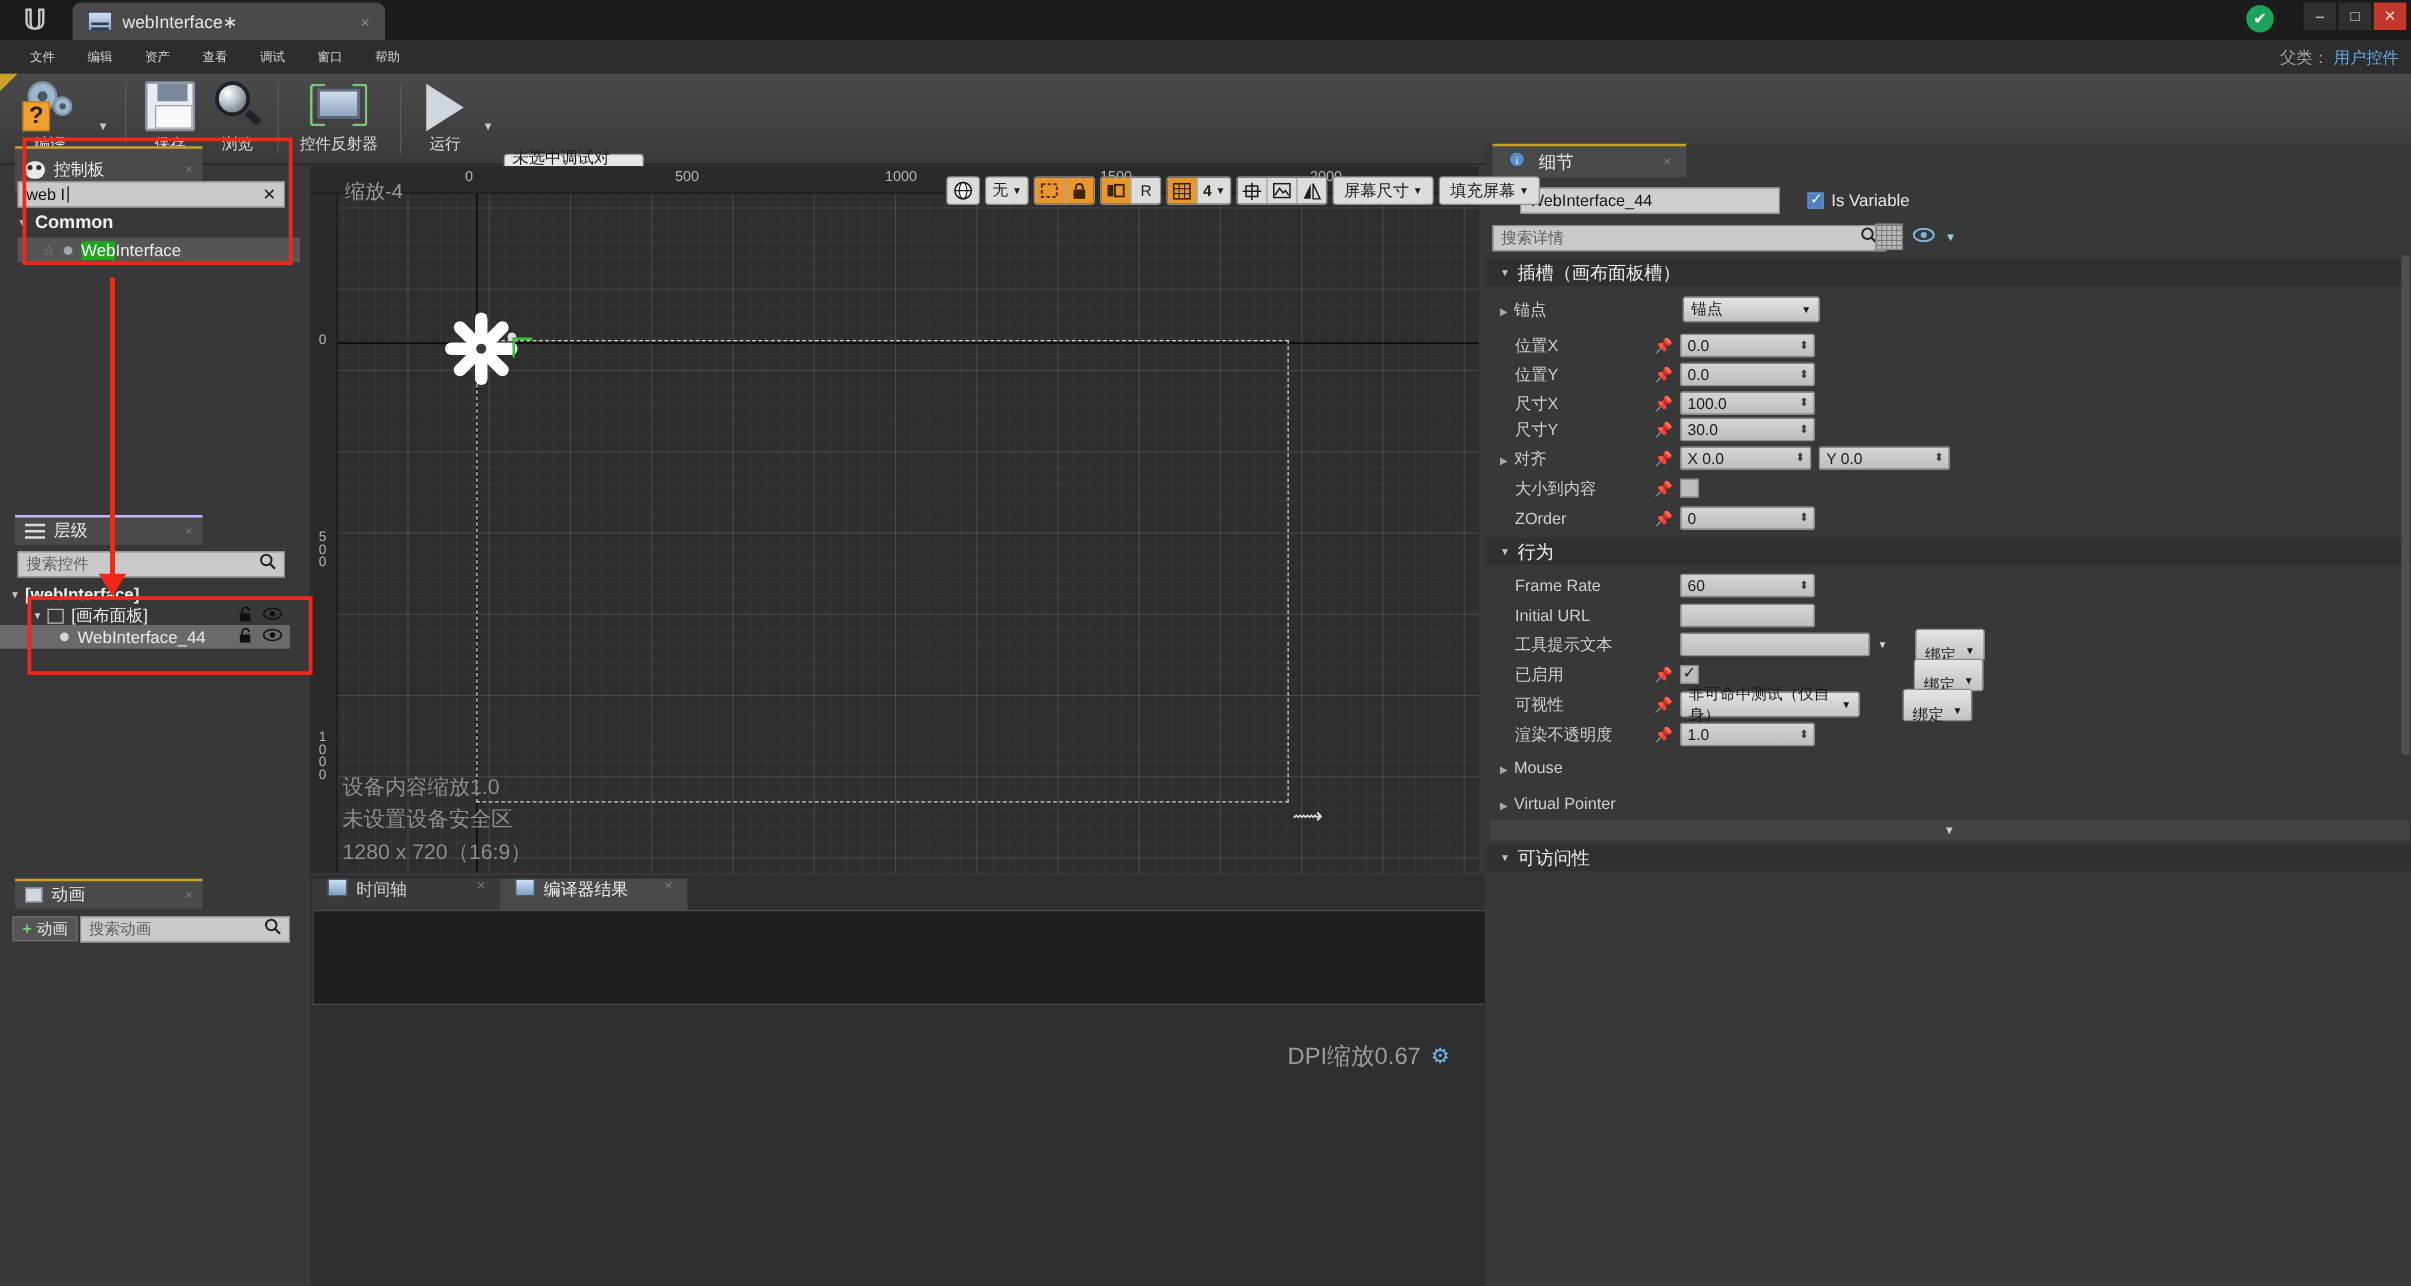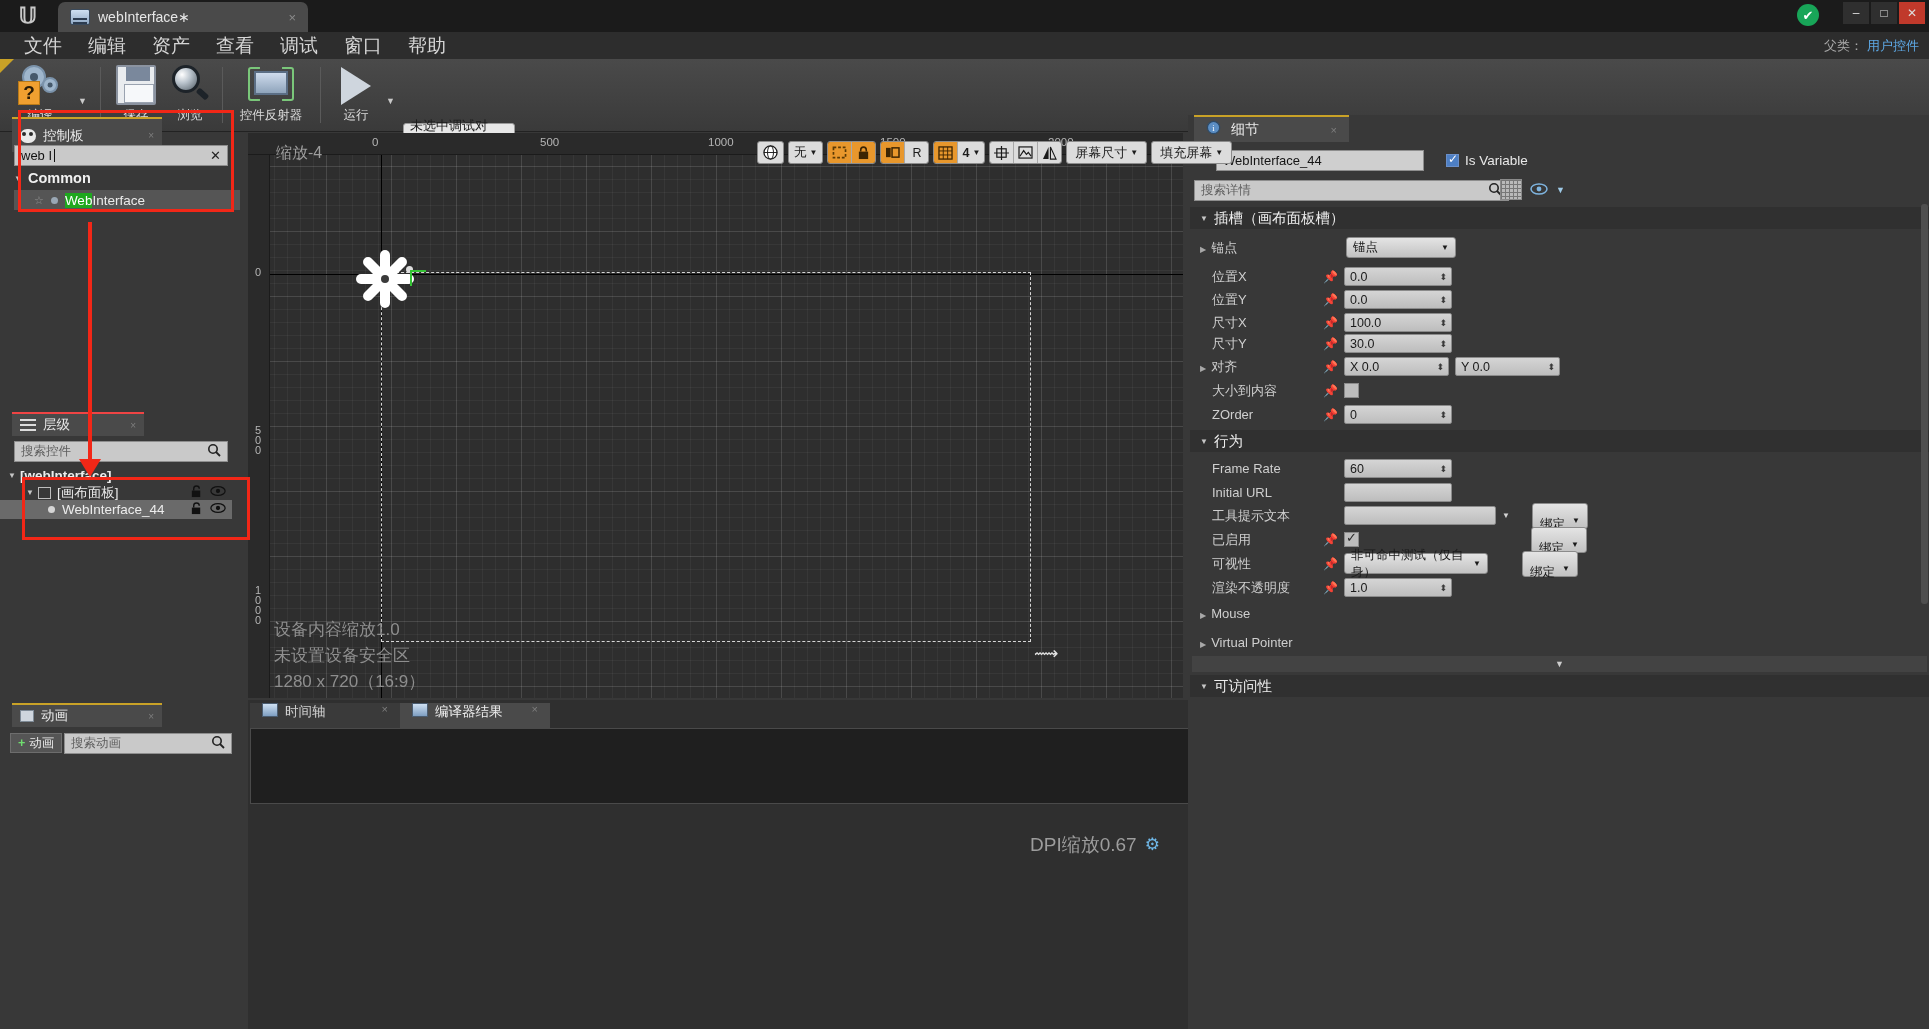--- a/index.html
+++ b/index.html
@@ -24,21 +24,21 @@
   .win-btns { position:absolute; right:4px; top:2px; display:flex; gap:2px; align-items:center; }
   .win-btns div { width:26px; height:22px; display:flex; align-items:center; justify-content:center;
      font-size:12px; color:#ddd; background:#2f2f2f; }
   .win-btns div.close { background:#c0392b; }
   .green-circ { position:absolute; right:110px; top:4px; width:22px; height:22px; border-radius:50%;
      background:#18a558; display:flex; align-items:center; justify-content:center; color:#fff; font-size:13px; }
 
   
   .menubar { position:absolute; left:0; top:32px; width:1929px; height:27px; background:#2d2d2d;
      display:flex; align-items:center; padding-left:12px; gap:2px; }
-  .menubar .mi { padding:3px 12px; font-size:19px; color:#d5d5d5; cursor:default; }
+  .menubar .mi { padding:3px 12px; font-size:10px; color:#d5d5d5; cursor:default; }
   .menu-right { position:absolute; right:10px; top:32px; height:27px; display:flex; align-items:center;
      font-size:13px; color:#a9a9a9; gap:4px; }
   .menu-right .acc { color:#5ea9e6; }
 
   
   .toolbar { position:absolute; left:0; top:59px; width:1929px; height:73px;
      background:linear-gradient(#4a4a4a,#3a3a3a); border-bottom:1px solid #222; }
   .tb-corner { position:absolute; left:0; top:0; width:0; height:0;
      border-left:14px solid #c9a227; border-bottom:14px solid transparent; }
   .tb-item { position:absolute; top:4px; display:flex; flex-direction:column; align-items:center;
@@ -364,21 +364,21 @@
     <span style="font-size:14.5px;font-weight:bold;color:#f0f0f0;">Common</span>
   </div>
 
   <div style="position:absolute; left:14px; top:190px; width:226px; height:20px; background:#555; display:flex; align-items:center; gap:7px; padding-left:20px;">
     <span style="font-size:11px;color:#8f8f8f;">☆</span>
     <span style="width:7px;height:7px;border-radius:50%;background:#9aa7b4;"></span>
     <span style="font-size:13.5px;color:#eaeaea;"><span style="background:#1ea81e;color:#fff;">Web</span><span>Interface</span></span>
   </div>
 
   <div class="panel hierarchy"></div>
-  <div style="position:absolute; left:12px; top:412px; width:132px; height:24px; background:#4a4a4a; border-top:2px solid #ef4444; display:flex; align-items:center; gap:7px; padding:0 8px;">
+  <div style="position:absolute; left:12px; top:412px; width:150px; height:24px; background:#4a4a4a; border-top:2px solid #c4b5fd; display:flex; align-items:center; gap:7px; padding:0 8px;">
     <span style="display:inline-block;width:16px;height:13px;">
       <span style="display:block;width:16px;height:2px;background:#dcdcdc;margin-bottom:3px;"></span>
       <span style="display:block;width:16px;height:2px;background:#dcdcdc;margin-bottom:3px;"></span>
       <span style="display:block;width:16px;height:2px;background:#dcdcdc;"></span>
     </span>
     <span style="font-size:13.5px;color:#eaeaea;">层级</span>
     <span style="margin-left:auto;font-size:10px;color:#7e7e7e;">×</span>
   </div>
 
   <div style="position:absolute; left:14px; top:441px; width:214px; height:21px; background:#c9c9c9; border:1px solid #8e8e8e; display:flex; align-items:center; padding:0 6px;">

